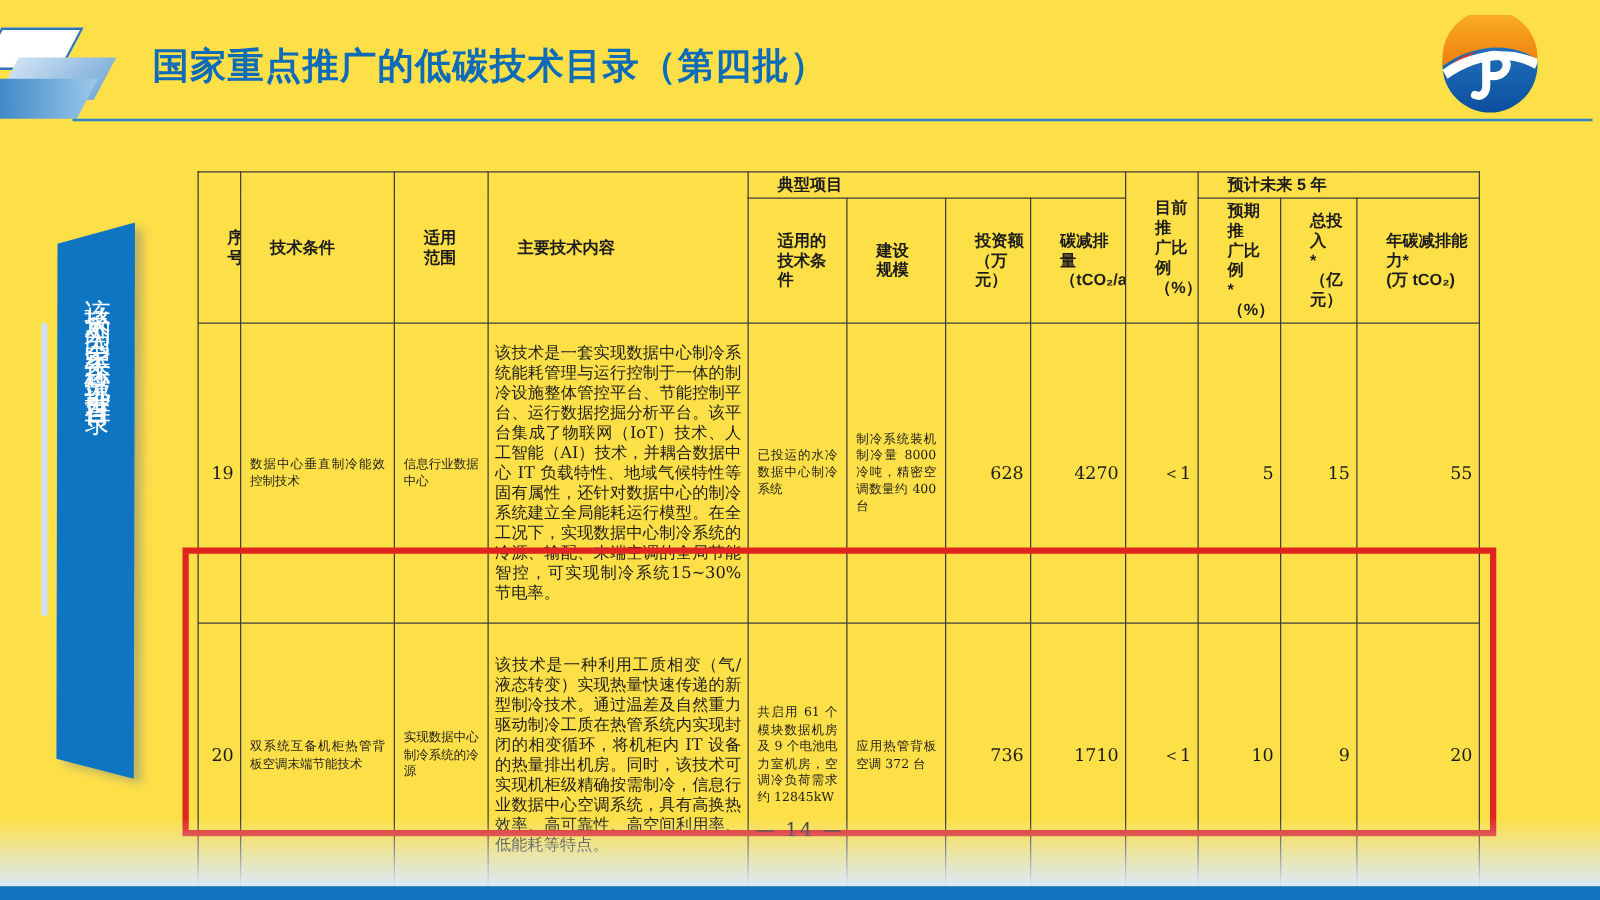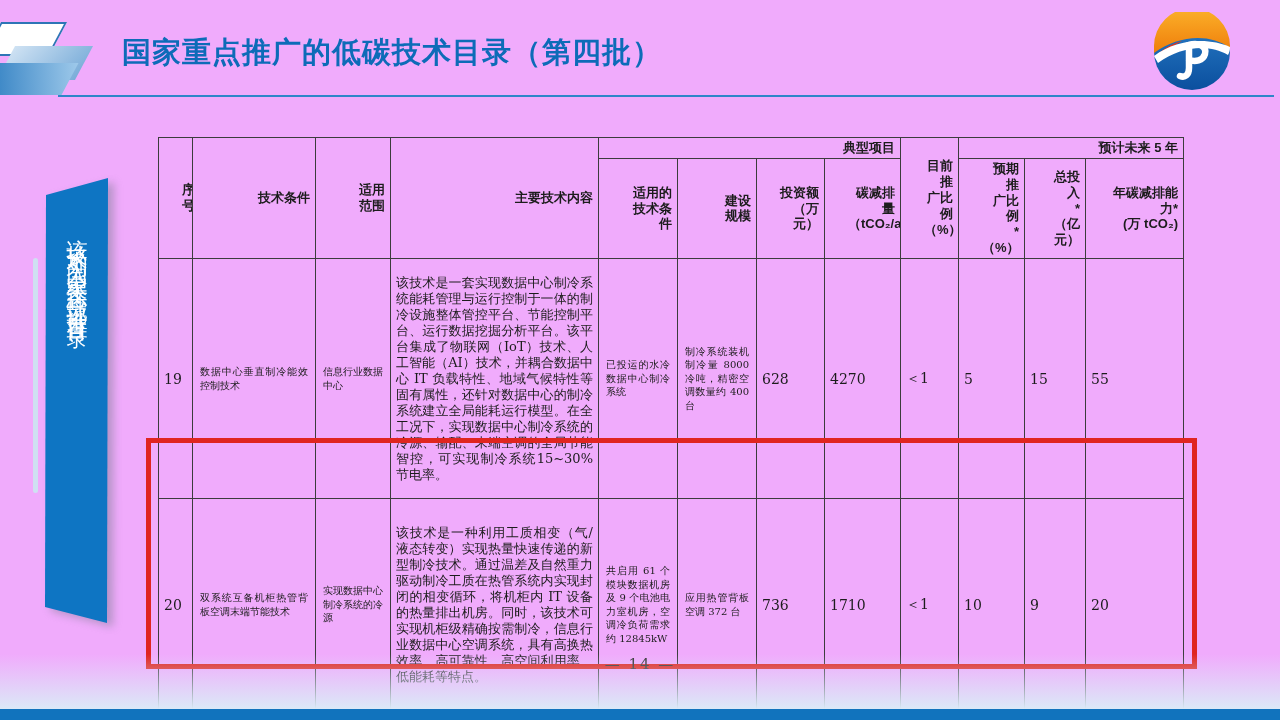--- a/index.html
+++ b/index.html
@@ -1,17 +1,17 @@
 <!DOCTYPE html>
 <html><head>
 <meta charset="utf-8">
 <style>
   html,body{margin:0;padding:0;}
   body{width:1280px;height:720px;font-family:"Liberation Sans","DejaVu Sans",sans-serif;}
-  .slide{position:relative;width:1280px;height:720px;background:#f0abfc;overflow:hidden;}
+  .slide{position:relative;width:1280px;height:720px;background:#fde047;overflow:hidden;}
 
   
   .deco1{position:absolute;left:-8px;top:22px;width:62px;height:30px;background:#ffffff;
          border:2px solid #2e75b6;transform:skewX(-28deg);}
   .deco2{position:absolute;left:6px;top:46px;width:78px;height:34px;
          background:linear-gradient(115deg,#cfe2f3,#7aadd9);transform:skewX(-28deg);}
   .deco3{position:absolute;left:-14px;top:63px;width:84px;height:32px;
          background:linear-gradient(60deg,#2578be,#9ec9ea);transform:skewX(-28deg);}
   .title-line{position:absolute;left:58px;right:6px;top:95px;height:2px;background:#2e86c9;}
   .page-title{position:absolute;left:122px;top:33px;font-size:29px;font-weight:800;
@@ -30,23 +30,23 @@
                font-size:21px;letter-spacing:6px;font-weight:500;white-space:nowrap;}
   .side-strip{position:absolute;left:33px;top:258px;width:5px;height:235px;
               background:#cfe0f2;border-radius:3px;}
 
   
   .table-wrap{position:absolute;left:158px;top:137px;}
   table{border-collapse:collapse;table-layout:fixed;width:1025px;
         font-family:"DejaVu Serif","Liberation Serif",serif;color:#1c1c1c;}
   th,td{border:1px solid #3c3c3c;padding:2px 5px;vertical-align:middle;overflow:hidden;}
   th{font-family:"Liberation Sans","DejaVu Sans",sans-serif;font-weight:700;font-size:13px;
-     white-space:pre-line;text-align:right;line-height:1.22;padding-left:23px;}
+     white-space:pre-line;text-align:left;line-height:1.22;padding-left:23px;}
   td{font-size:10px;}
-  td.num{text-align:left;font-size:14px;font-family:"DejaVu Serif","Liberation Serif",serif;}
+  td.num{text-align:right;font-size:14px;font-family:"DejaVu Serif","Liberation Serif",serif;}
   td.jus{text-align:justify;text-justify:inter-ideograph;line-height:1.35;padding:3px 7px;}
   td.content{text-align:justify;text-justify:inter-ideograph;font-size:13px;line-height:16px;
              padding:3px 5px;margin-left:17px;}
 
   
   .red-box{position:absolute;left:146px;top:438px;width:1041px;height:221px;
            border:5px solid #e02520;pointer-events:none;}
 
   
   .page-num{position:absolute;left:0;top:655px;width:100%;text-align:center;

